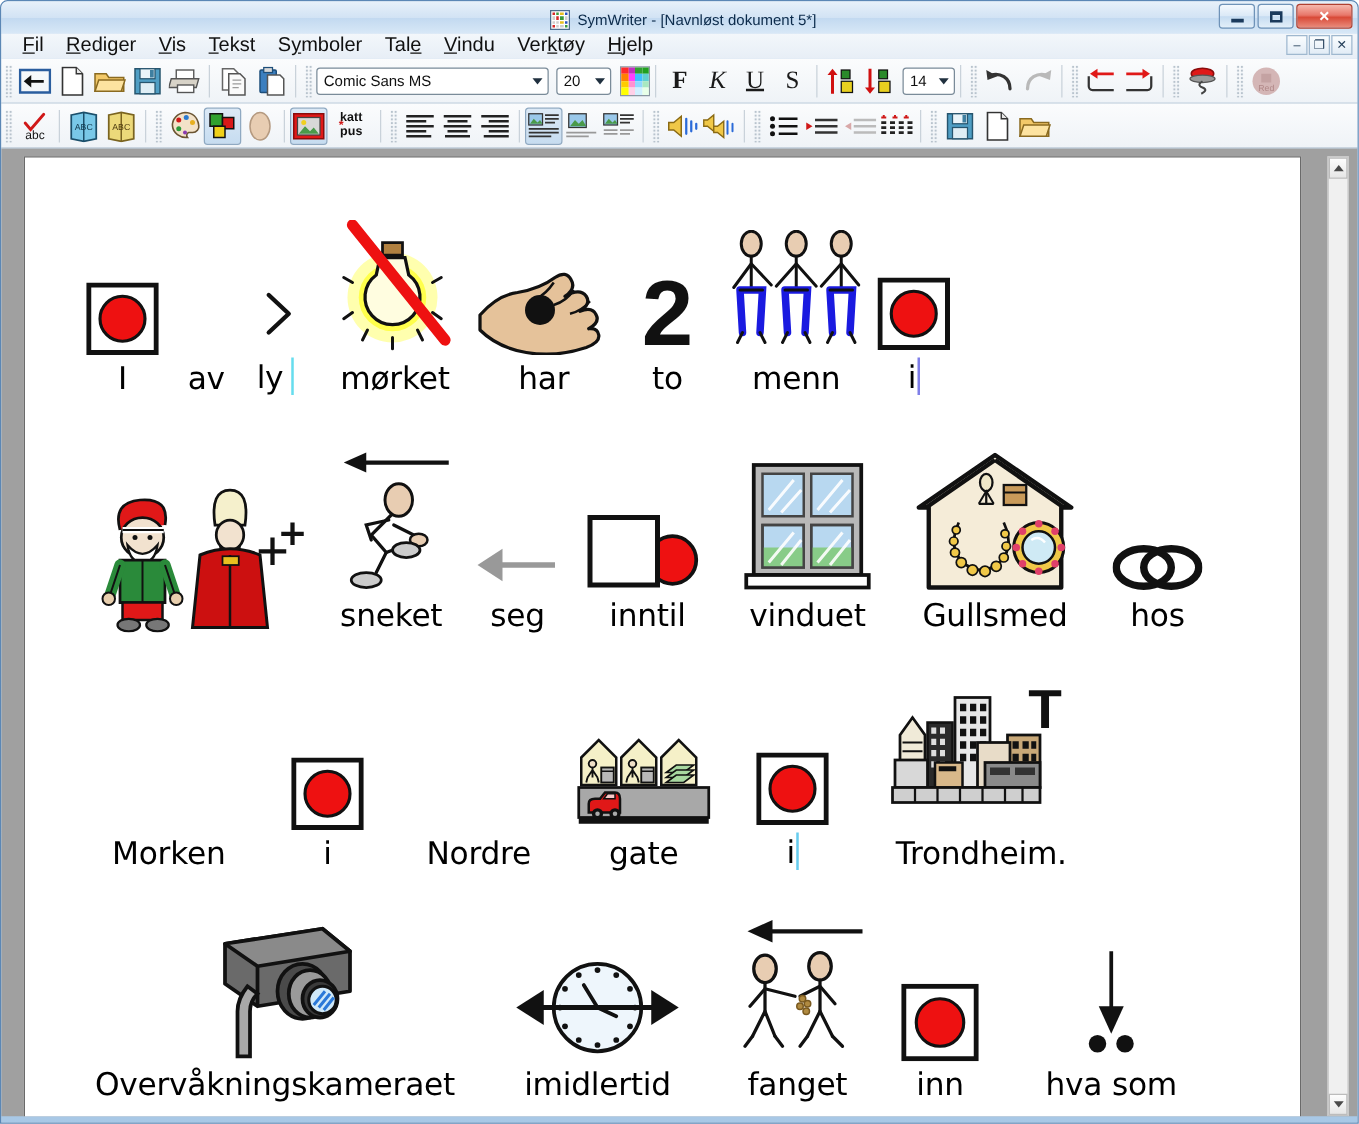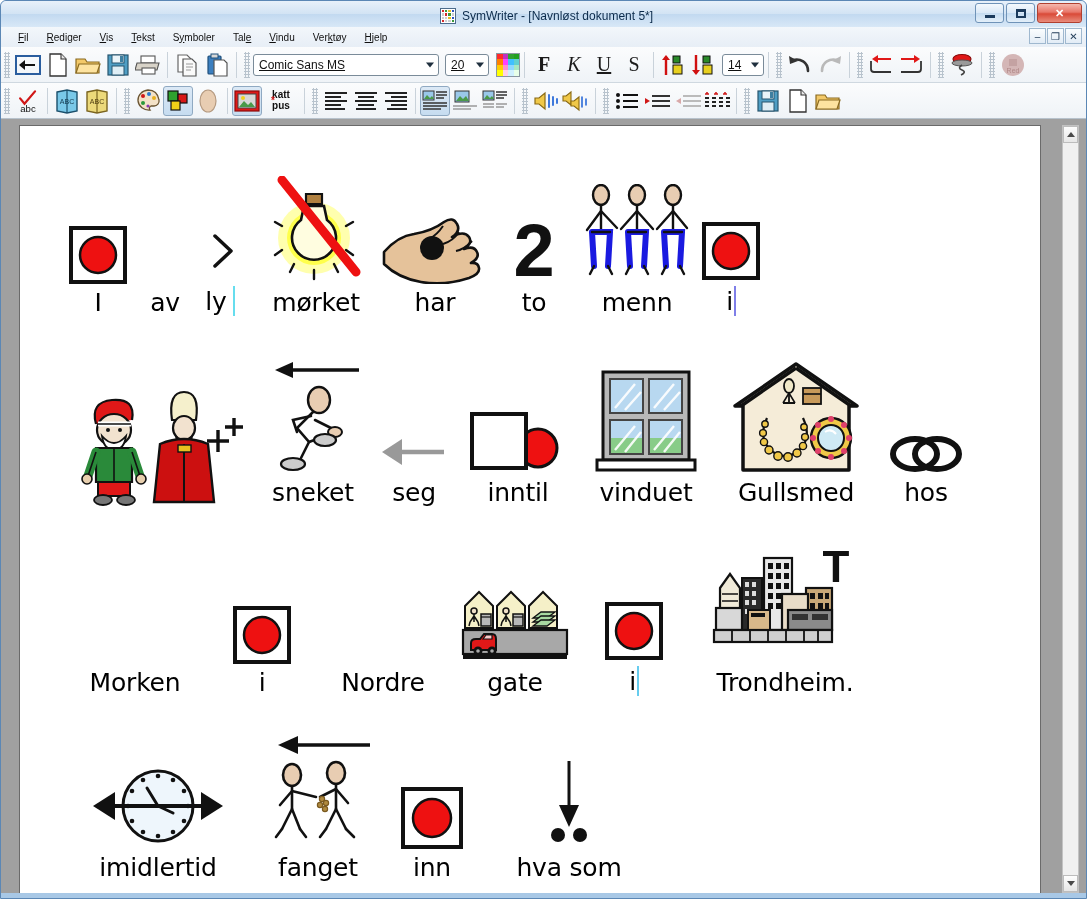--- a/index.html
+++ b/index.html
@@ -84,21 +84,21 @@
   
   #menubar {
     height: 20px;
     display: flex;
     align-items: center;
     padding-left: 8px;
     background: linear-gradient(to bottom,#f3f7fb,#e7eef6);
     position: relative;
   }
   .menu-item {
-    font-size: 10px;
+    font-size: 16px;
     color: #101010;
     padding: 1px 9px;
     cursor: default;
   }
   .menu-item u { text-decoration: underline; }
   #mdi-buttons {
     position:absolute; right: 4px; top: 1px;
     display:flex; gap:1px;
   }
   .mdibtn {
@@ -140,21 +140,20 @@
   
   .combo {
     height: 22px;
     border: 1px solid #7a8b99;
     border-radius: 3px;
     background:#ffffff;
     display:flex; align-items:center;
     font-size:12px; color:#101010;
     padding-left:5px;
     position: relative;
-    text-decoration: underline;
   }
   #font-name-combo { width: 186px; }
   #font-size-combo { width: 44px; }
   #lead-size-combo { width: 42px; }
   .combo .arrow {
     position:absolute; right:4px; top:50%;
     width:0;height:0;
     border-left:4px solid transparent;
     border-right:4px solid transparent;
     border-top:5px solid #20303f;
@@ -1085,20 +1084,41 @@
               <rect x="4" y="82" width="118" height="12" fill="#cfcfcf" stroke="#111" stroke-width="2.2"></rect>
               <path d="M22 82 v12 M40 82 v12 M58 82 v12 M76 82 v12 M94 82 v12 M108 82 v12" stroke="#111" stroke-width="1.8"></path>
             </svg>
           </div>
           <div class="wlabel">Trondheim.</div>
         </div>
       </div>
 
       <div class="srow" style="height:185px;padding-left:40px">
 
+        <div class="cell" style="width:320px">
+          <div class="sym">
+            <svg width="140" height="116" viewBox="0 0 140 116">
+
+              <path d="M30 22 L108 10 L130 28 L130 60 L56 72 L30 54 Z" fill="#6a6a6a" stroke="#111" stroke-width="3" stroke-linejoin="round"></path>
+              <path d="M30 22 L108 10 L130 28 L56 40 Z" fill="#8a8a8a" stroke="#111" stroke-width="3" stroke-linejoin="round"></path>
+              <path d="M56 40 L56 72" stroke="#111" stroke-width="3"></path>
+
+              <ellipse cx="92" cy="60" rx="20" ry="22" fill="#4a4a4a" stroke="#111" stroke-width="3"></ellipse>
+              <ellipse cx="98" cy="62" rx="17" ry="19" fill="#9a9a9a" stroke="#111" stroke-width="3"></ellipse>
+              <ellipse cx="106" cy="66" rx="14" ry="15" fill="#3a3a3a" stroke="#111" stroke-width="3"></ellipse>
+              <circle cx="108" cy="67" r="11" fill="#cfe8f8" stroke="#111" stroke-width="2.5"></circle>
+              <g stroke="#2a78d8" stroke-width="2.4">
+                <path d="M101 71 L110 60 M105 73 L114 62 M109 75 L117 65"></path>
+              </g>
+
+              <path d="M48 56 q-8 10 -8 20 v36 h10 v-36 q0 -8 6 -14 z" fill="#a8a8a8" stroke="#111" stroke-width="3"></path>
+            </svg>
+          </div>
+          <div class="wlabel">Overvåkningskameraet</div>
+        </div>
 
         <div class="cell" style="width:196px">
           <div class="sym">
             <svg width="134" height="86" viewBox="0 0 134 86">
               <circle cx="67" cy="43" r="35" fill="#eef6fc" stroke="#111" stroke-width="3"></circle>
               <g fill="#111">
                 <circle cx="67" cy="13" r="2.3"></circle>
                   <circle cx="82" cy="17" r="2.3"></circle>
                 <circle cx="93" cy="28" r="2.3"></circle>
                   <circle cx="97" cy="43" r="2.3"></circle>

